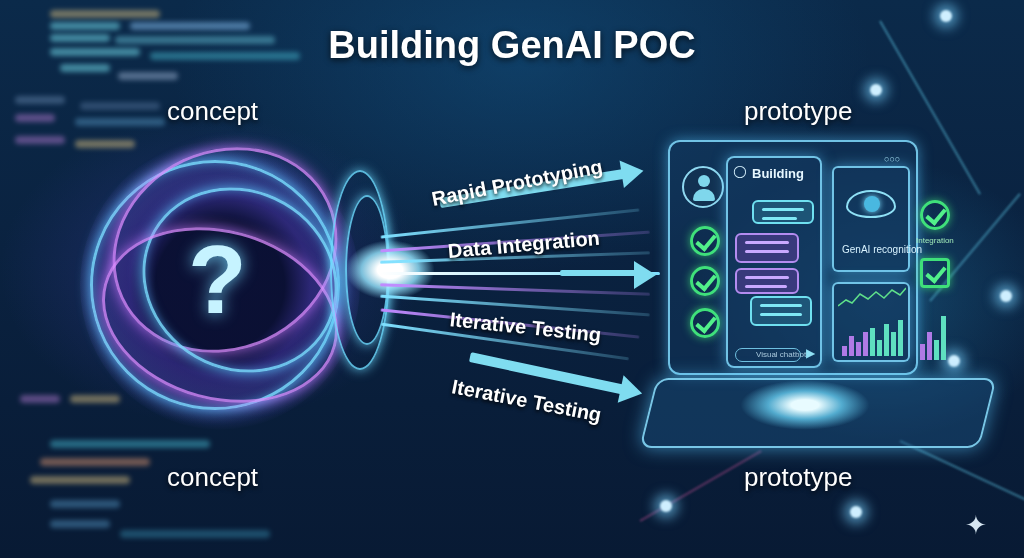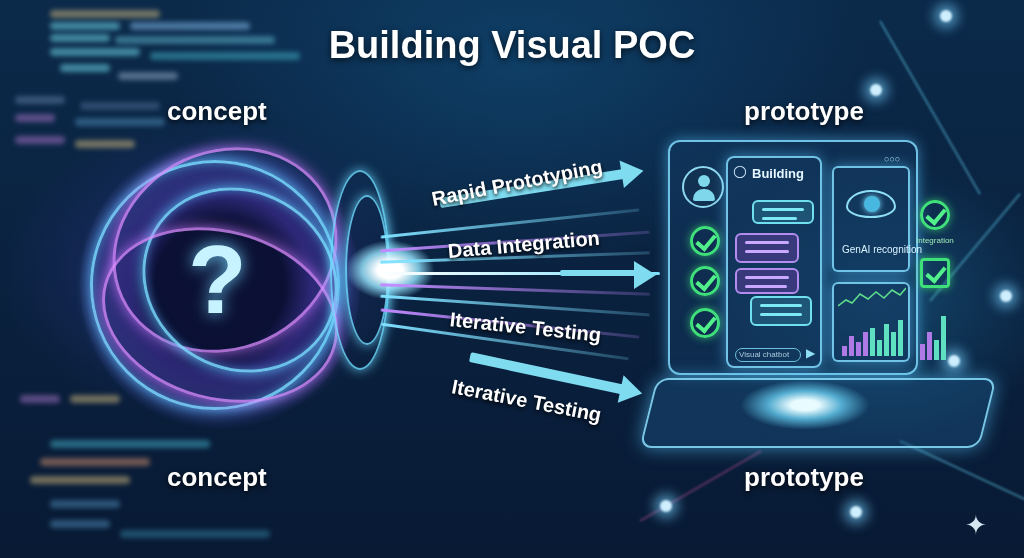--- a/index.html
+++ b/index.html
@@ -10,21 +10,21 @@
       radial-gradient(ellipse 260px 200px at 880px 300px, rgba(40,140,190,.35), transparent 70%),
       radial-gradient(ellipse 300px 220px at 210px 270px, rgba(60,60,160,.45), transparent 70%),
       radial-gradient(ellipse 500px 300px at 520px 60px, rgba(20,90,140,.45), transparent 70%),
       linear-gradient(180deg,#0b2a4a 0%,#0a2240 45%,#081a34 100%);}
   .code-line{position:absolute;height:8px;border-radius:4px;filter:blur(2.5px);opacity:.55}
   .net-line{position:absolute;height:2px;transform-origin:0 50%;filter:blur(1px);opacity:.5}
   .net-dot{position:absolute;width:12px;height:12px;border-radius:50%;background:#cfefff;
     box-shadow:0 0 12px 6px rgba(120,210,255,.6);filter:blur(1px)}
   .title{position:absolute;left:0;right:0;top:24px;text-align:center;color:#fff;
     font-weight:700;font-size:38px;text-shadow:0 2px 6px rgba(0,0,0,.7)}
-  .lbl{position:absolute;color:#fff;font-weight:700;font-size:26px;
+  .lbl{position:absolute;color:#fff;font-weight:400;font-size:26px;
     text-shadow:0 2px 5px rgba(0,0,0,.8)}
   .orb{position:absolute;left:80px;top:140px;width:280px;height:290px;border-radius:50%;
     background:
       radial-gradient(circle at 50% 50%, rgba(10,15,50,.95) 0 32%, rgba(60,40,140,.6) 45%, rgba(90,80,200,.35) 62%, transparent 72%);}
   .ring{position:absolute;border-radius:50%;border:3px solid rgba(120,220,255,.85);
     box-shadow:0 0 14px rgba(90,200,255,.9), inset 0 0 10px rgba(90,200,255,.5)}
   .ring.p{border-color:rgba(220,140,255,.75);box-shadow:0 0 14px rgba(200,120,255,.8)}
   .qmark{position:absolute;left:188px;top:225px;font-size:96px;font-weight:700;color:#c6f3ff;
     text-shadow:0 0 16px rgba(120,220,255,.9)}
   .portal{position:absolute;border-radius:50%;border:2px solid rgba(110,220,255,.8);
@@ -101,21 +101,21 @@
     <div class="net-line" style="left:640px;top:520px;width:140px;background:#b04a8a;transform:rotate(-30deg)"></div>
     <div class="net-line" style="left:900px;top:440px;width:140px;background:#5fc8e6;transform:rotate(25deg)"></div>
     <div class="net-dot" style="left:948px;top:355px"></div>
     <div class="net-dot" style="left:1000px;top:290px"></div>
     <div class="net-dot" style="left:660px;top:500px"></div>
     <div class="net-dot" style="left:850px;top:506px"></div>
     <div class="net-dot" style="left:870px;top:84px"></div>
     <div class="net-dot" style="left:940px;top:10px"></div>
   </div>
 
-  <div class="title">Building Visual POC</div>
+  <div class="title">Building GenAI POC</div>
 
   <div class="lbl" style="left:167px;top:96px">concept</div>
   <div class="lbl" style="left:167px;top:462px">concept</div>
   <div class="lbl" style="left:744px;top:96px">prototype</div>
   <div class="lbl" style="left:744px;top:462px">prototype</div>
 
   <div class="orb"></div>
   <div class="ring" style="left:90px;top:160px;width:250px;height:250px"></div>
   <div class="ring p" style="left:110px;top:150px;width:230px;height:200px;transform:rotate(-25deg)"></div>
   <div class="ring" style="left:140px;top:190px;width:200px;height:180px;transform:rotate(30deg)"></div>
@@ -169,21 +169,21 @@
     </div>
   <div class="bubble m" style="left:735px;top:268px;width:64px;height:26px">
       <i></i>
       <i style="width:70%"></i>
     </div>
   <div class="bubble c" style="left:750px;top:296px;width:62px;height:30px">
       <i></i>
       <i></i>
     </div>
   <div style="position:absolute;left:735px;top:348px;width:66px;height:14px;border:1px solid #6fc0e0;border-radius:7px">
-    <span class="small" style="left:3px;top:1px;font-size:8px;color:#a8c8dc">Visual chatbot</span>
+    <span class="small" style="left:20px;top:1px;font-size:8px;color:#a8c8dc">Visual chatbot</span>
   </div>
   <span class="small" style="left:806px;top:346px;font-size:12px;color:#8fe0f5">▶</span>
 
   <div class="panel" style="left:832px;top:166px;width:78px;height:106px;border-radius:6px"></div>
   <span class="small" style="left:884px;top:154px;font-size:9px;color:#9fd8ec">○○○</span>
   <div style="position:absolute;left:846px;top:190px;width:50px;height:28px;border:2px solid #8fe0f5;border-radius:50% 50% 50% 50% / 60% 60% 40% 40%">
     <div style="position:absolute;left:16px;top:4px;width:16px;height:16px;border-radius:50%;background:#49b8e0;box-shadow:0 0 6px #7fe0ff"></div>
   </div>
   <div class="small" style="left:842px;top:244px">GenAI recognition</div>
 

